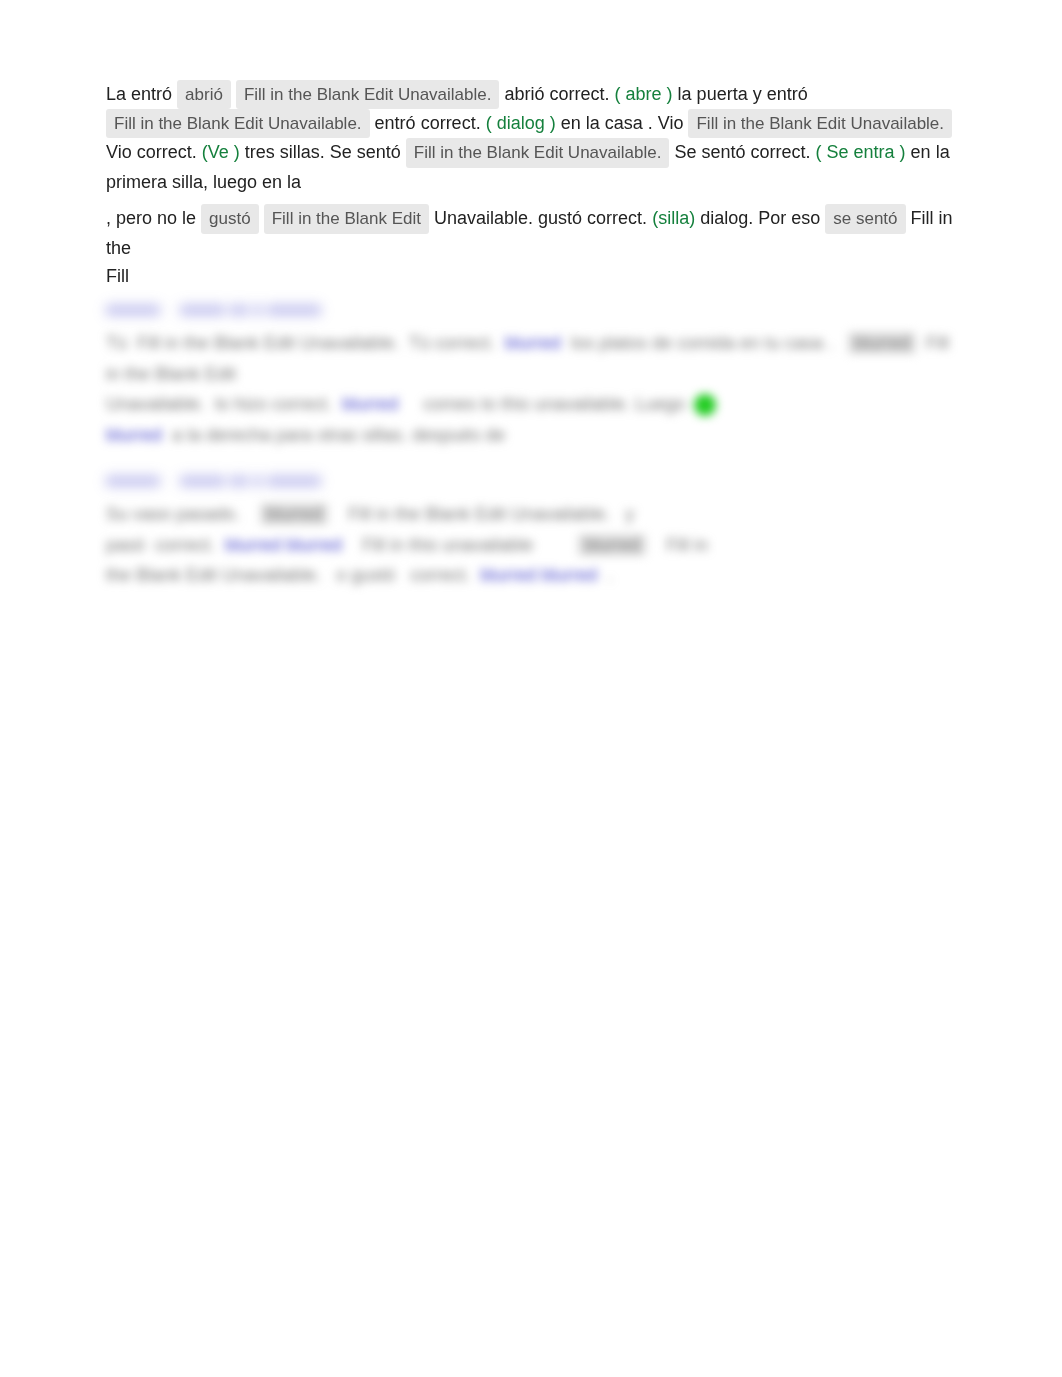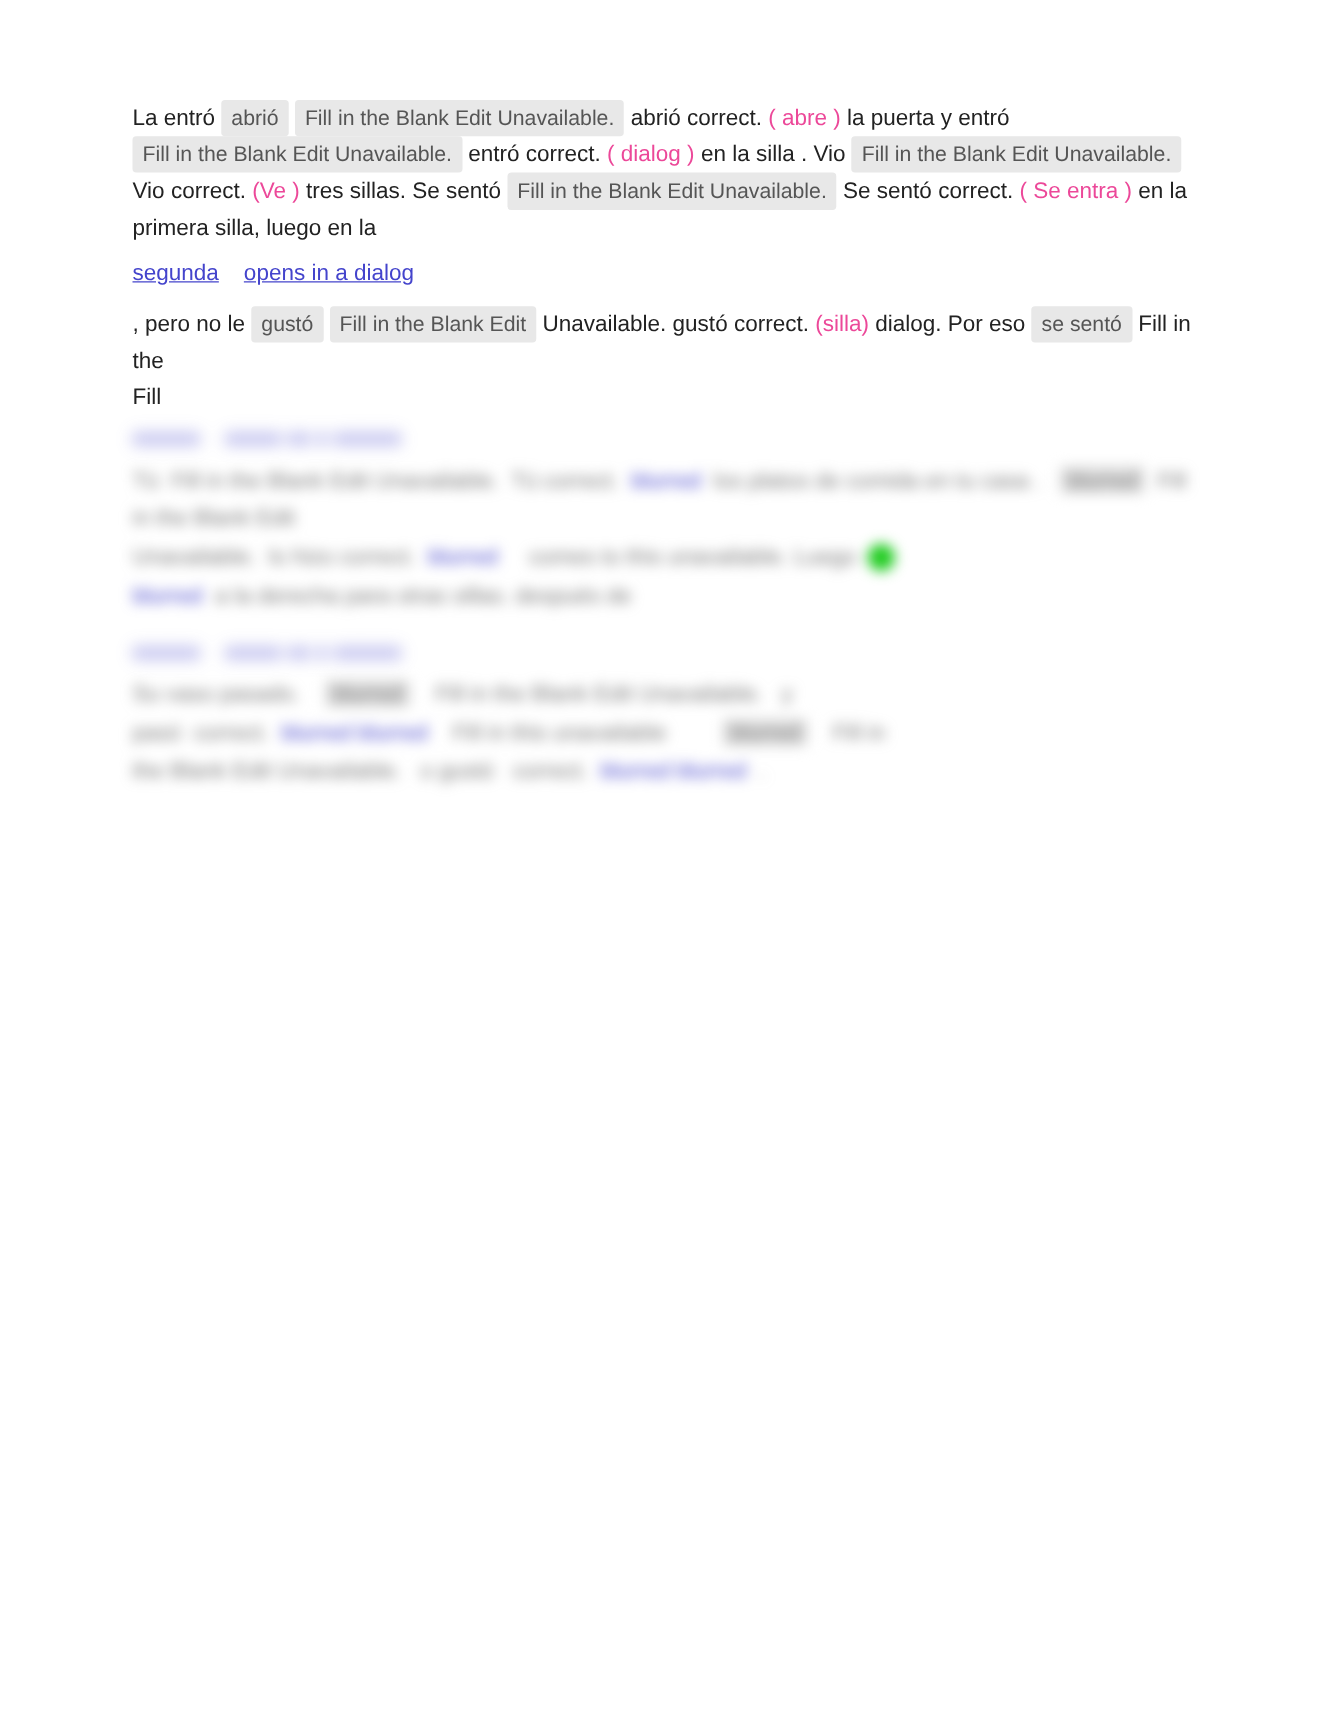--- a/index.html
+++ b/index.html
@@ -28,21 +28,21 @@
       background: #e8e8e8;
       border-radius: 3px;
       padding: 1px 8px;
       font-size: 17px;
       color: #555;
       vertical-align: baseline;
       white-space: nowrap;
     }
 
     .correct-answer {
-      color: #ec4899;
+      color: #15803d;
       font-style: normal;
     }
 
     .blurred-link {
       color: #4444cc;
       filter: blur(4px);
     }
 
     .green-dot {
       display: inline-block;
@@ -77,36 +77,31 @@
     <span>La entró</span>
     <span class="blank-box">abrió</span>
     <span> </span>
     <span class="blank-box">Fill in the Blank Edit Unavailable.</span>
     <span>  abrió <span>correct.</span> </span>
     <span class="correct-answer">( abre  )</span>
     <span> <span>la puerta y entró</span> </span>
     <span class="blank-box">Fill in the Blank Edit Unavailable.</span>
     <span>  entró <span>correct.</span> </span>
     <span class="correct-answer">( dialog   )</span>
-    <span> <span>en la silla . Vio</span> </span>
+    <span> <span>en la casa . Vio</span> </span>
     <span class="blank-box">Fill in the Blank Edit Unavailable.</span>
     <span>  Vio <span>correct.</span></span>
     <span class="correct-answer"> <span>(Ve )</span> </span>
     <span><span>tres sillas.   Se sentó</span> </span>
     <span class="blank-box">Fill in the Blank Edit Unavailable.</span>
     <span>  Se sentó  <span>correct.</span> </span>
     <span class="correct-answer"><span>( Se entra      )</span></span>
     <span> <span>en la primera silla, luego en la</span></span>
   </div>
 
-  <div class="paragraph" style="margin-bottom: 12px;">
-    <a class="section-link">segunda</a>
-    &nbsp;&nbsp;
-    <a class="section-link">opens in a dialog</a>
-  </div>
 
   <div class="paragraph" style="margin-bottom: 4px;">
     <span>, pero no le</span>
     <span class="blank-box">gustó</span>
     <span> </span>
     <span class="blank-box">Fill in the Blank Edit</span>
     <span> <span>Unavailable.</span>  </span>
     <span><span>gustó  correct.</span> </span>
     <span class="correct-answer">(silla)</span>
     <span>      <span>dialog. Por eso</span> </span>

